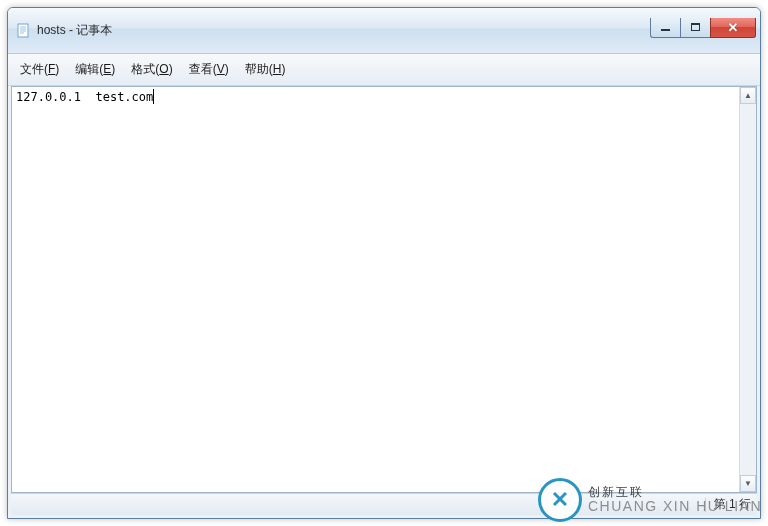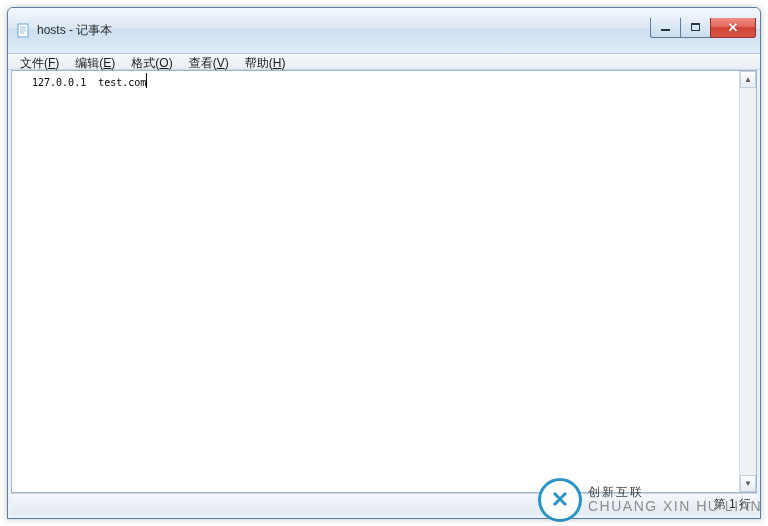--- a/index.html
+++ b/index.html
@@ -84,48 +84,48 @@
     .win-btn .glyph-min {
       width: 9px; height: 2px; background:#25323f; margin-top:6px;
     }
     .win-btn .glyph-max {
       width: 9px; height: 8px; border:1px solid #25323f; border-top-width:2px;
     }
     .win-btn .glyph-close {
       font-weight: bold; font-size: 13px; line-height: 1; text-shadow: 0 0 1px #7a1d12;
     }
     .menubar {
-      height: 16px;
+      height: 32px;
       background: linear-gradient(to bottom,#f7f9fc,#e6edf4);
       border-bottom: 1px solid #c9d6e3;
       display: flex;
-      align-items: flex-start;
+      align-items: center;
       padding: 0 4px;
       font-size: 12px;
     }
     .menu-item {
       padding: 1px 8px;
       cursor: default;
       color:#1a1a1a;
     }
     .menu-item .accel { text-decoration: underline; }
     .editor-area {
       flex: 1;
       display: flex;
       background: #fff;
       border: 1px solid #9fb5cb;
       margin: 0 3px;
     }
     .editor {
       flex:1;
       background:#fff;
       font-family: "SimSun","NSimSun",monospace;
-      font-size: 10px;
+      font-size: 12px;
       color:#000;
-      padding: 2px 20px;
+      padding: 2px 4px;
       white-space: pre;
       position: relative;
     }
     .caret {
       display:inline-block;
       width:1px;
       height:15px;
       background:#000;
       vertical-align:text-bottom;
       margin-left:0px;

